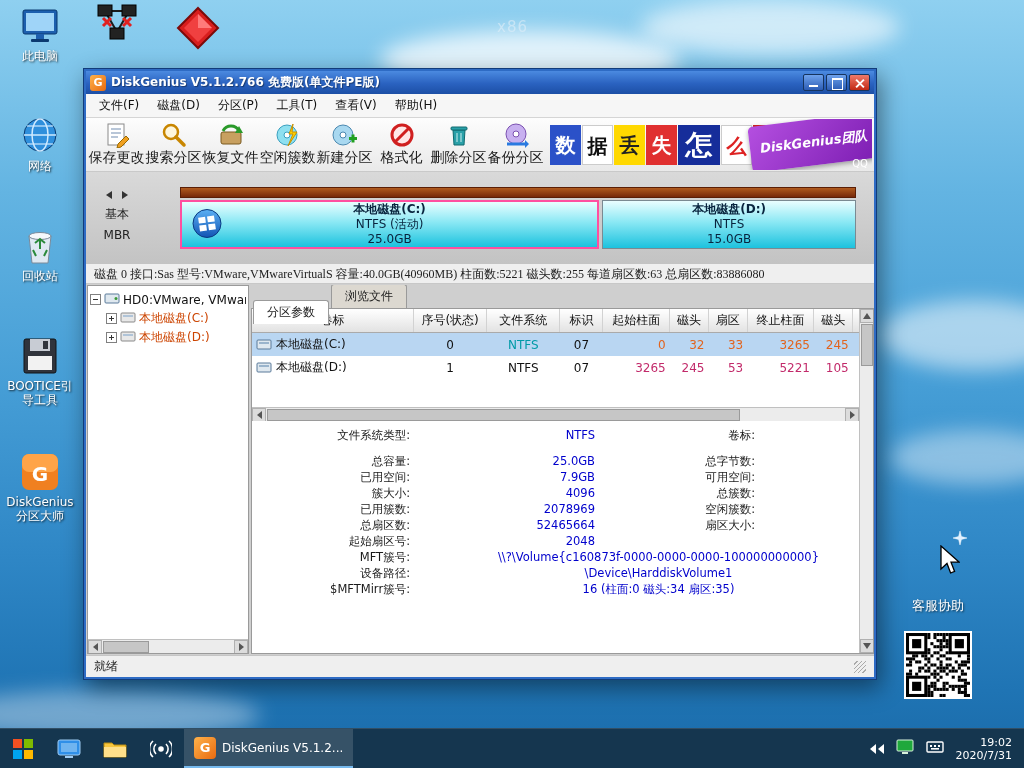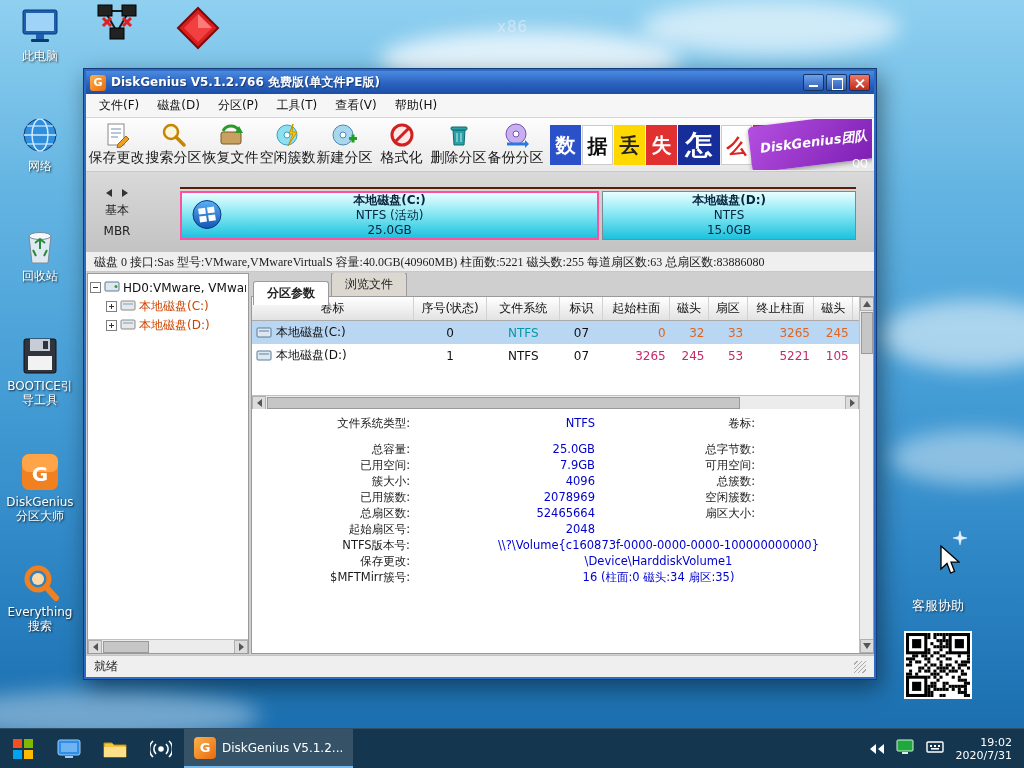--- a/index.html
+++ b/index.html
@@ -66,21 +66,21 @@
   .tile:nth-child(6){ background:#fff; color:#d22; border:1px solid #ccc; }
   .tile:nth-child(7){ background:#d22222; color:#fff; }
   .tile:nth-child(8){ background:transparent; color:#ffd800; width:14px; font-size:24px; }
   .ribbon { position:absolute; right:0; top:3px; width:128px; height:46px;
     background:linear-gradient(135deg,#b44fe0,#7c1db2); transform:rotate(-7deg) translate(6px,-2px);
     border-radius:5px; box-shadow:0 2px 5px rgba(0,0,0,.35); color:#fff; font-weight:bold; font-style:italic;
     font-size:13px; display:flex; align-items:center; justify-content:center; }
   .qq { position:absolute; right:4px; bottom:1px; color:#fff; font-size:10px; }
 
   
-  .partview { height:80px; background:linear-gradient(180deg,#d9d9d9,#c3c3c3); display:flex; padding:15px 6px; }
+  .partview { height:92px; background:linear-gradient(180deg,#d9d9d9,#c3c3c3); display:flex; padding:15px 6px; }
   .navstrip { width:50px; display:flex; flex-direction:column; align-items:center; gap:5px; padding-top:2px; color:#222; }
   .navarrows { display:flex; gap:10px; align-items:center; height:12px; }
   .tri { width:0; height:0; }
   .tri-l { border-top:4px solid transparent; border-bottom:4px solid transparent; border-right:6px solid #333; }
   .tri-r { border-top:4px solid transparent; border-bottom:4px solid transparent; border-left:6px solid #333; }
   .tri-u { border-left:4px solid transparent; border-right:4px solid transparent; border-bottom:6px solid #555; }
   .tri-d { border-left:4px solid transparent; border-right:4px solid transparent; border-top:6px solid #555; }
   .graphics { flex:1; margin-left:38px; margin-right:12px; display:flex; flex-direction:column; }
   .diskstrip { height:13px; background:linear-gradient(180deg,#b05a1e,#76290a); border:1px solid #5a1e06; }
   .partrow { flex:1; display:flex; gap:3px; margin-top:2px; }
@@ -107,21 +107,21 @@
   .tree .childlbl { color:#cc4400; }
 
   .hscroll { height:14px; background:#ececec; border-top:1px solid #c0c0c0; display:flex; align-items:center; flex:none; }
   .sbtn { width:14px; height:14px; background:#dcdcdc; border:1px solid #b0b0b0; display:flex; align-items:center; justify-content:center; flex:none; }
   .hthumb { height:12px; background:#c6c6c6; border:1px solid #9a9a9a; margin:0 1px; }
 
   .rightpane { flex:1; display:flex; flex-direction:column; margin:1px 0 1px 1px; overflow:hidden; }
   .tabsrow { height:23px; display:flex; align-items:flex-end; padding-left:2px; background:#cfcfcf; }
   .tab { padding:3px 13px 3px; background:#dcd8d0; border:1px solid #9a9a9a; border-bottom:none;
     border-radius:3px 3px 0 0; margin-right:2px; color:#222; }
-  .tab.active { background:#fff; font-weight:bold; position:relative; top:9px; }
+  .tab.active { background:#fff; font-weight:normal; position:relative; top:16px; }
   .panel { flex:1; display:flex; overflow:hidden; border:1px solid #9a9a9a; background:#fff; }
   .panelcol { flex:1; display:flex; flex-direction:column; overflow:hidden; }
 
   .tablewrap { height:98px; overflow:hidden; background:#fff; flex:none; }
   table.parts { border-collapse:collapse; table-layout:fixed; width:640px; }
   table.parts th { background:linear-gradient(180deg,#ffffff,#e2e2e2); border-right:1px solid #d2d2d2; border-bottom:1px solid #aaa;
     font-weight:normal; font-size:12px; padding:3px 2px; white-space:nowrap; overflow:hidden; color:#111; }
   table.parts td { font-size:12px; padding:3px 4px; white-space:nowrap; overflow:hidden; height:22px; color:#111; }
   tr.r0 { background:#b9d6f2; }
   td.cname { text-align:left; } td.ccent { text-align:center; } td.cnum { text-align:right; }
@@ -237,30 +237,20 @@
 </div>
 <div class="desk-icon" style="top:452px;">
   <div class="ic">
     <svg width="42" height="40" viewBox="0 0 42 40">
       <rect x="3" y="2" width="36" height="36" rx="7" fill="#f08020"></rect>
       <rect x="3" y="2" width="36" height="18" rx="7" fill="#ffa448"></rect>
       <text x="21" y="29" text-anchor="middle" font-size="20" font-weight="bold" fill="#fff">G</text>
     </svg>
   </div>
   <div class="lbl">DiskGenius分区大师</div>
-</div>
-<div class="desk-icon" style="top:562px;">
-  <div class="ic">
-    <svg width="42" height="40" viewBox="0 0 42 40">
-      <circle cx="19" cy="17" r="11" fill="none" stroke="#f08020" stroke-width="5"></circle>
-      <line x1="27" y1="25" x2="37" y2="36" stroke="#f08020" stroke-width="6" stroke-linecap="round"></line>
-      <circle cx="19" cy="17" r="6" fill="#ffd9a8"></circle>
-    </svg>
-  </div>
-  <div class="lbl">Everything搜索</div>
 </div>
 
 <div class="support">
   <div class="slbl">客服协助</div>
   <div class="qrbox">
     <svg id="qr-svg" width="64" height="64" viewBox="0 0 63 63" style="background:#fff">
           <rect x="21" y="0" width="3" height="3" fill="#000"></rect>
           <rect x="27" y="0" width="3" height="3" fill="#000"></rect>
           <rect x="30" y="0" width="3" height="3" fill="#000"></rect>
           <rect x="33" y="0" width="3" height="3" fill="#000"></rect>
@@ -734,25 +724,25 @@
                     <span class="dl">扇区大小:</span>
                     <span class="dv"></span>
                   </div>
               <div class="drow">
                     <span class="dl">起始扇区号:</span>
                     <span class="dv v1">2048</span>
                     <span class="dl"></span>
                     <span class="dv"></span>
                   </div>
               <div class="drow spanrow">
-                    <span class="dl">NTFS版本号:</span>
+                    <span class="dl">MFT簇号:</span>
                     <span class="dv">\\?\Volume{c160873f-0000-0000-0000-100000000000}</span>
                   </div>
               <div class="drow spanrow">
-                    <span class="dl">保存更改:</span>
+                    <span class="dl">设备路径:</span>
                     <span class="dv">\Device\HarddiskVolume1</span>
                   </div>
               <div class="drow spanrow">
                     <span class="dl">$MFTMirr簇号:</span>
                     <span class="dv">16 (柱面:0 磁头:34 扇区:35)</span>
                   </div>
 
             </div>
           </div>
           <div class="vscroll">

